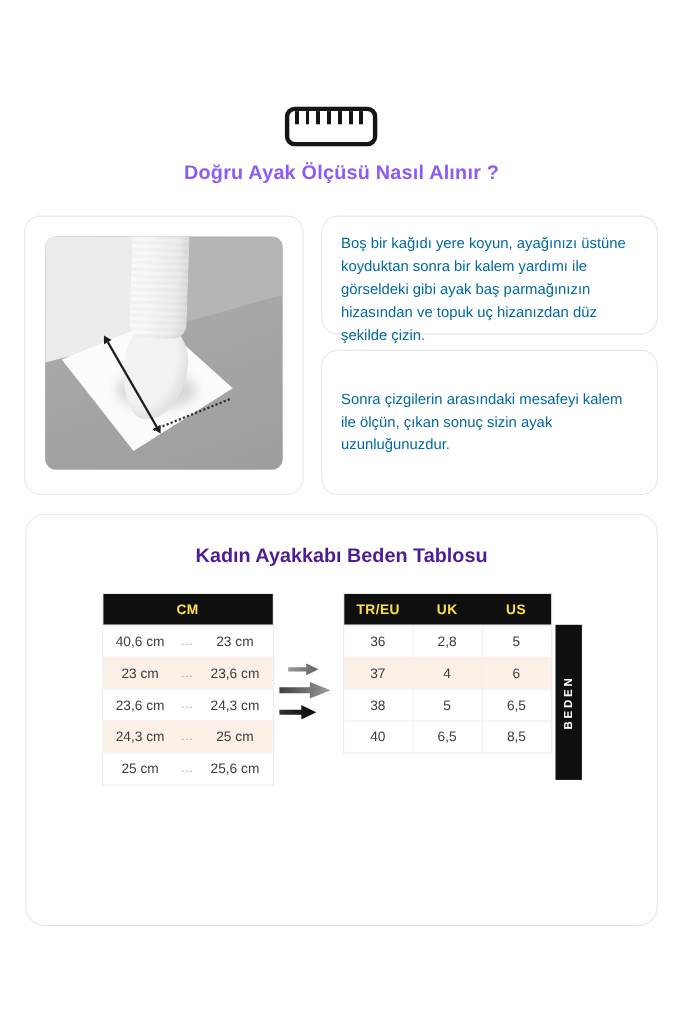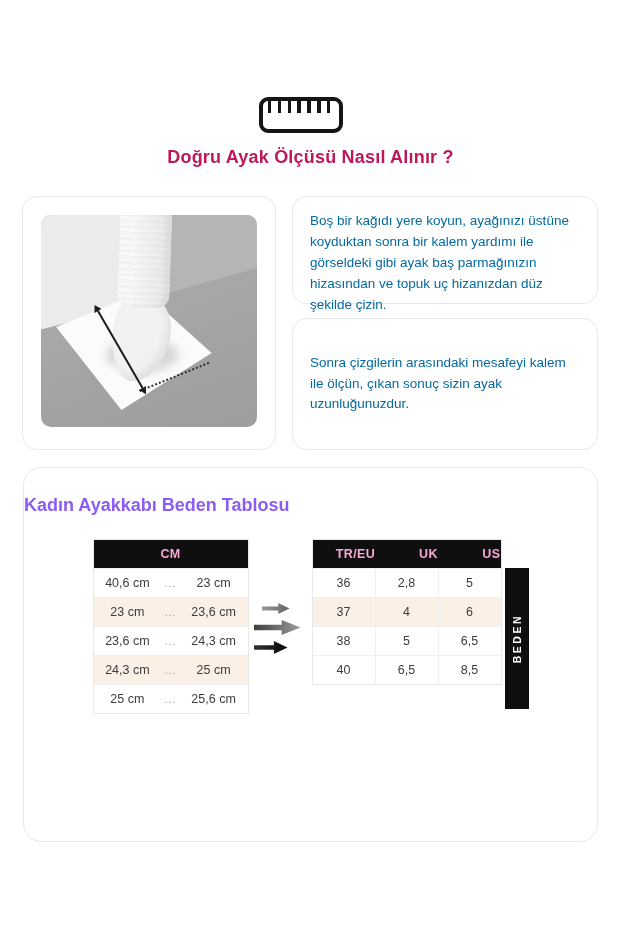--- a/index.html
+++ b/index.html
@@ -12,21 +12,21 @@
   .ruler{
     position:absolute;left:259px;top:97px;width:76px;height:28px;
     border:4px solid #151515;border-radius:9px;box-sizing:content-box;
   }
   .ruler-ticks{
     position:absolute;top:0;left:5px;right:5px;height:12px;
     background:repeating-linear-gradient(90deg,#151515 0 3.5px,transparent 3.5px 9.8px);
   }
   .main-heading{
     position:absolute;top:147px;left:0;width:100%;text-align:center;
-    font-size:18px;font-weight:bold;color:#be185d;letter-spacing:0.2px;
+    font-size:18px;font-weight:bold;color:#8b5cf6;letter-spacing:0.2px;
   }
   
   .card{
     position:absolute;border:1px solid #e7e7e7;border-radius:15px;
     box-sizing:border-box;background:#fff;
   }
   .photo-card{left:22px;top:196px;width:254px;height:254px;}
   .text-card-1{left:292px;top:196px;width:306px;height:108px;padding:14px 17px;}
   .text-card-2{left:292px;top:318px;width:306px;height:132px;padding:0 17px;display:flex;align-items:center;}
   .instruction{font-size:13.5px;line-height:1.55;color:#0369a1;}
@@ -58,29 +58,29 @@
   .measure-line::before{content:"";position:absolute;left:-7px;top:-3px;
     border-top:4px solid transparent;border-bottom:4px solid transparent;
     border-right:7px solid #1c1c1c;}
   .measure-line::after{content:"";position:absolute;right:-7px;top:-3px;
     border-top:4px solid transparent;border-bottom:4px solid transparent;
     border-left:7px solid #1c1c1c;}
   .dotted-line{position:absolute;left:98px;top:175px;width:75px;height:0;
     border-top:2px dotted #2c2c2c;transform-origin:0 0;transform:rotate(-22deg);}
   
   .size-card{left:23px;top:467px;width:575px;height:375px;border-radius:18px;}
-  .size-title{margin-top:27px;font-size:18px;font-weight:bold;color:#8b5cf6;}
+  .size-title{margin-top:27px;text-align:center;font-size:18px;font-weight:bold;color:#4c1d95;}
   .tables-row{position:absolute;top:71px;left:0;width:100%;
     display:flex;justify-content:center;align-items:flex-start;}
   .table-box{border:1px solid #e9e9e9;background:#fff;box-sizing:content-box;}
   .cm-table{width:154px;}
   .eu-table{width:188px;}
-  .t-head{height:28px;background:#0f0f0f;color:#f9a8d4;display:flex;
+  .t-head{height:28px;background:#0f0f0f;color:#fde047;display:flex;
     align-items:center;justify-content:center;font-size:12.5px;font-weight:bold;letter-spacing:0.4px;}
-  .t-head-cell{flex:1;text-align:right;}
+  .t-head-cell{flex:1;text-align:center;}
   .t-row{height:28px;display:flex;align-items:center;border-top:1px solid #efefef;
     font-size:12.5px;color:#3c3c3c;background:#fff;}
   .t-row.cream{background:#fbf0e6;}
   .cm-from,.cm-to{width:44%;text-align:center;}
   .cm-sep{width:12%;text-align:center;color:#9a9a9a;font-size:10px;letter-spacing:1px;}
   .eu-cell{flex:1;text-align:center;height:100%;display:flex;align-items:center;justify-content:center;}
   .eu-cell + .eu-cell{border-left:1px solid #efefef;}
   
   .arrows-col{width:63px;display:flex;flex-direction:column;gap:6px;
     margin-top:64px;align-items:flex-start;padding-left:5px;box-sizing:border-box;}

